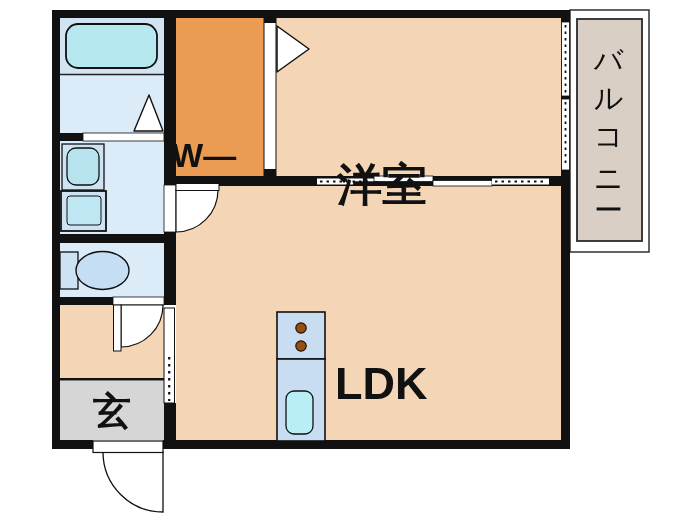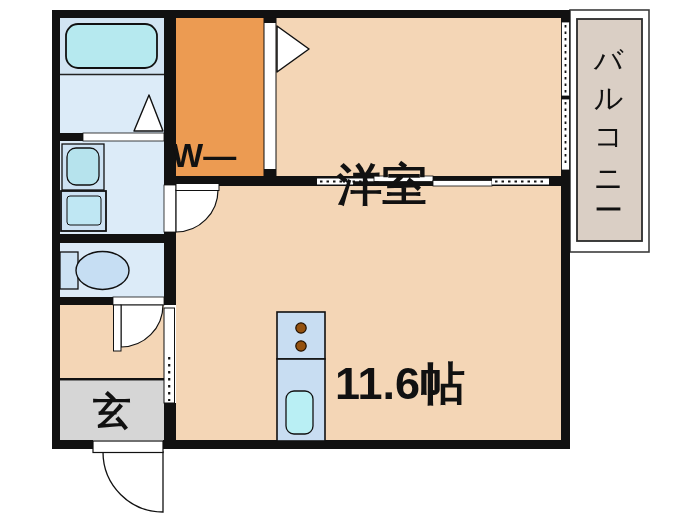--- a/index.html
+++ b/index.html
@@ -130,20 +130,21 @@
 
   <div class="label wcl-label" style="left:172px;top:61px;">
     <span class="lbl-line">W—</span>
   </div>
 
   <div class="label room-label" style="left:329px;top:47px;margin-left:8px;">
     <span class="lbl-line">洋室</span>
   </div>
 
   <div class="label room-label" style="left:335px;top:246px;">
+    <span class="lbl-line">LDK</span>
     <span class="lbl-line">11.6帖</span>
   </div>
 
   <div class="label genkan-label" style="left:93px;top:391px;">玄</div>
 
   <div class="label balcony-label" style="left:589px;top:27px;">バルコニー</div>
 
 </div>
 
 </body></html>

